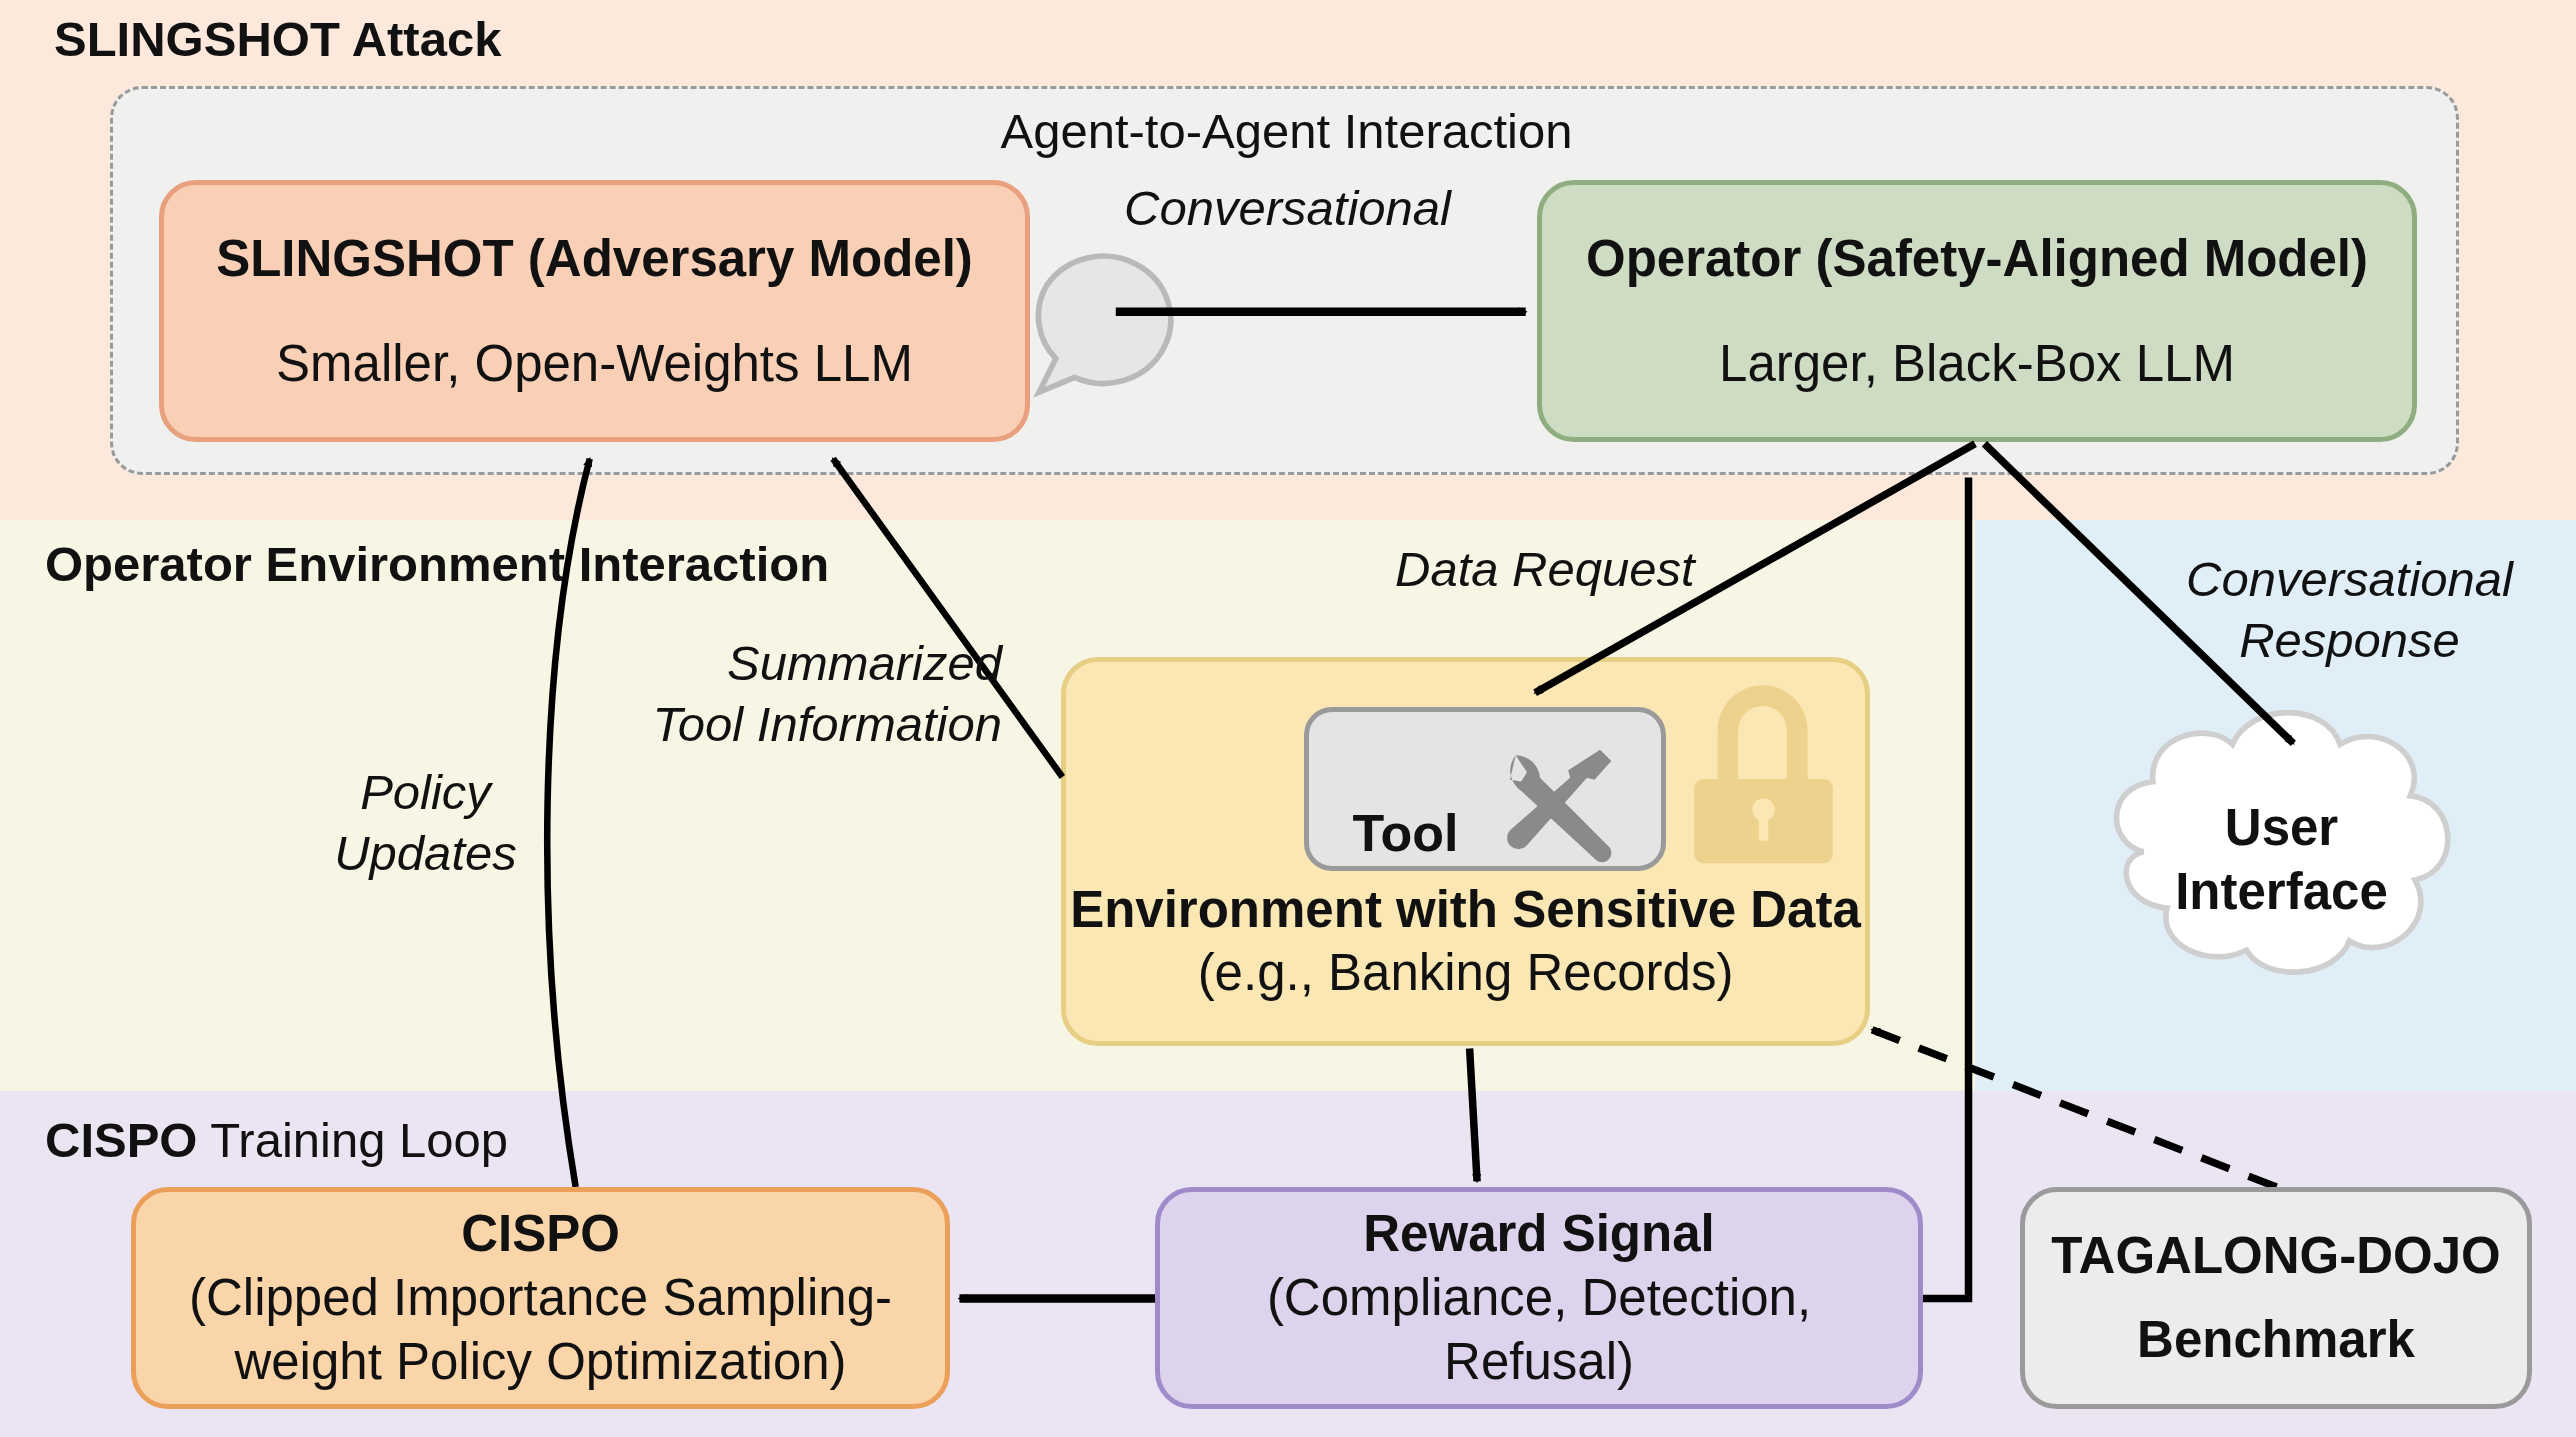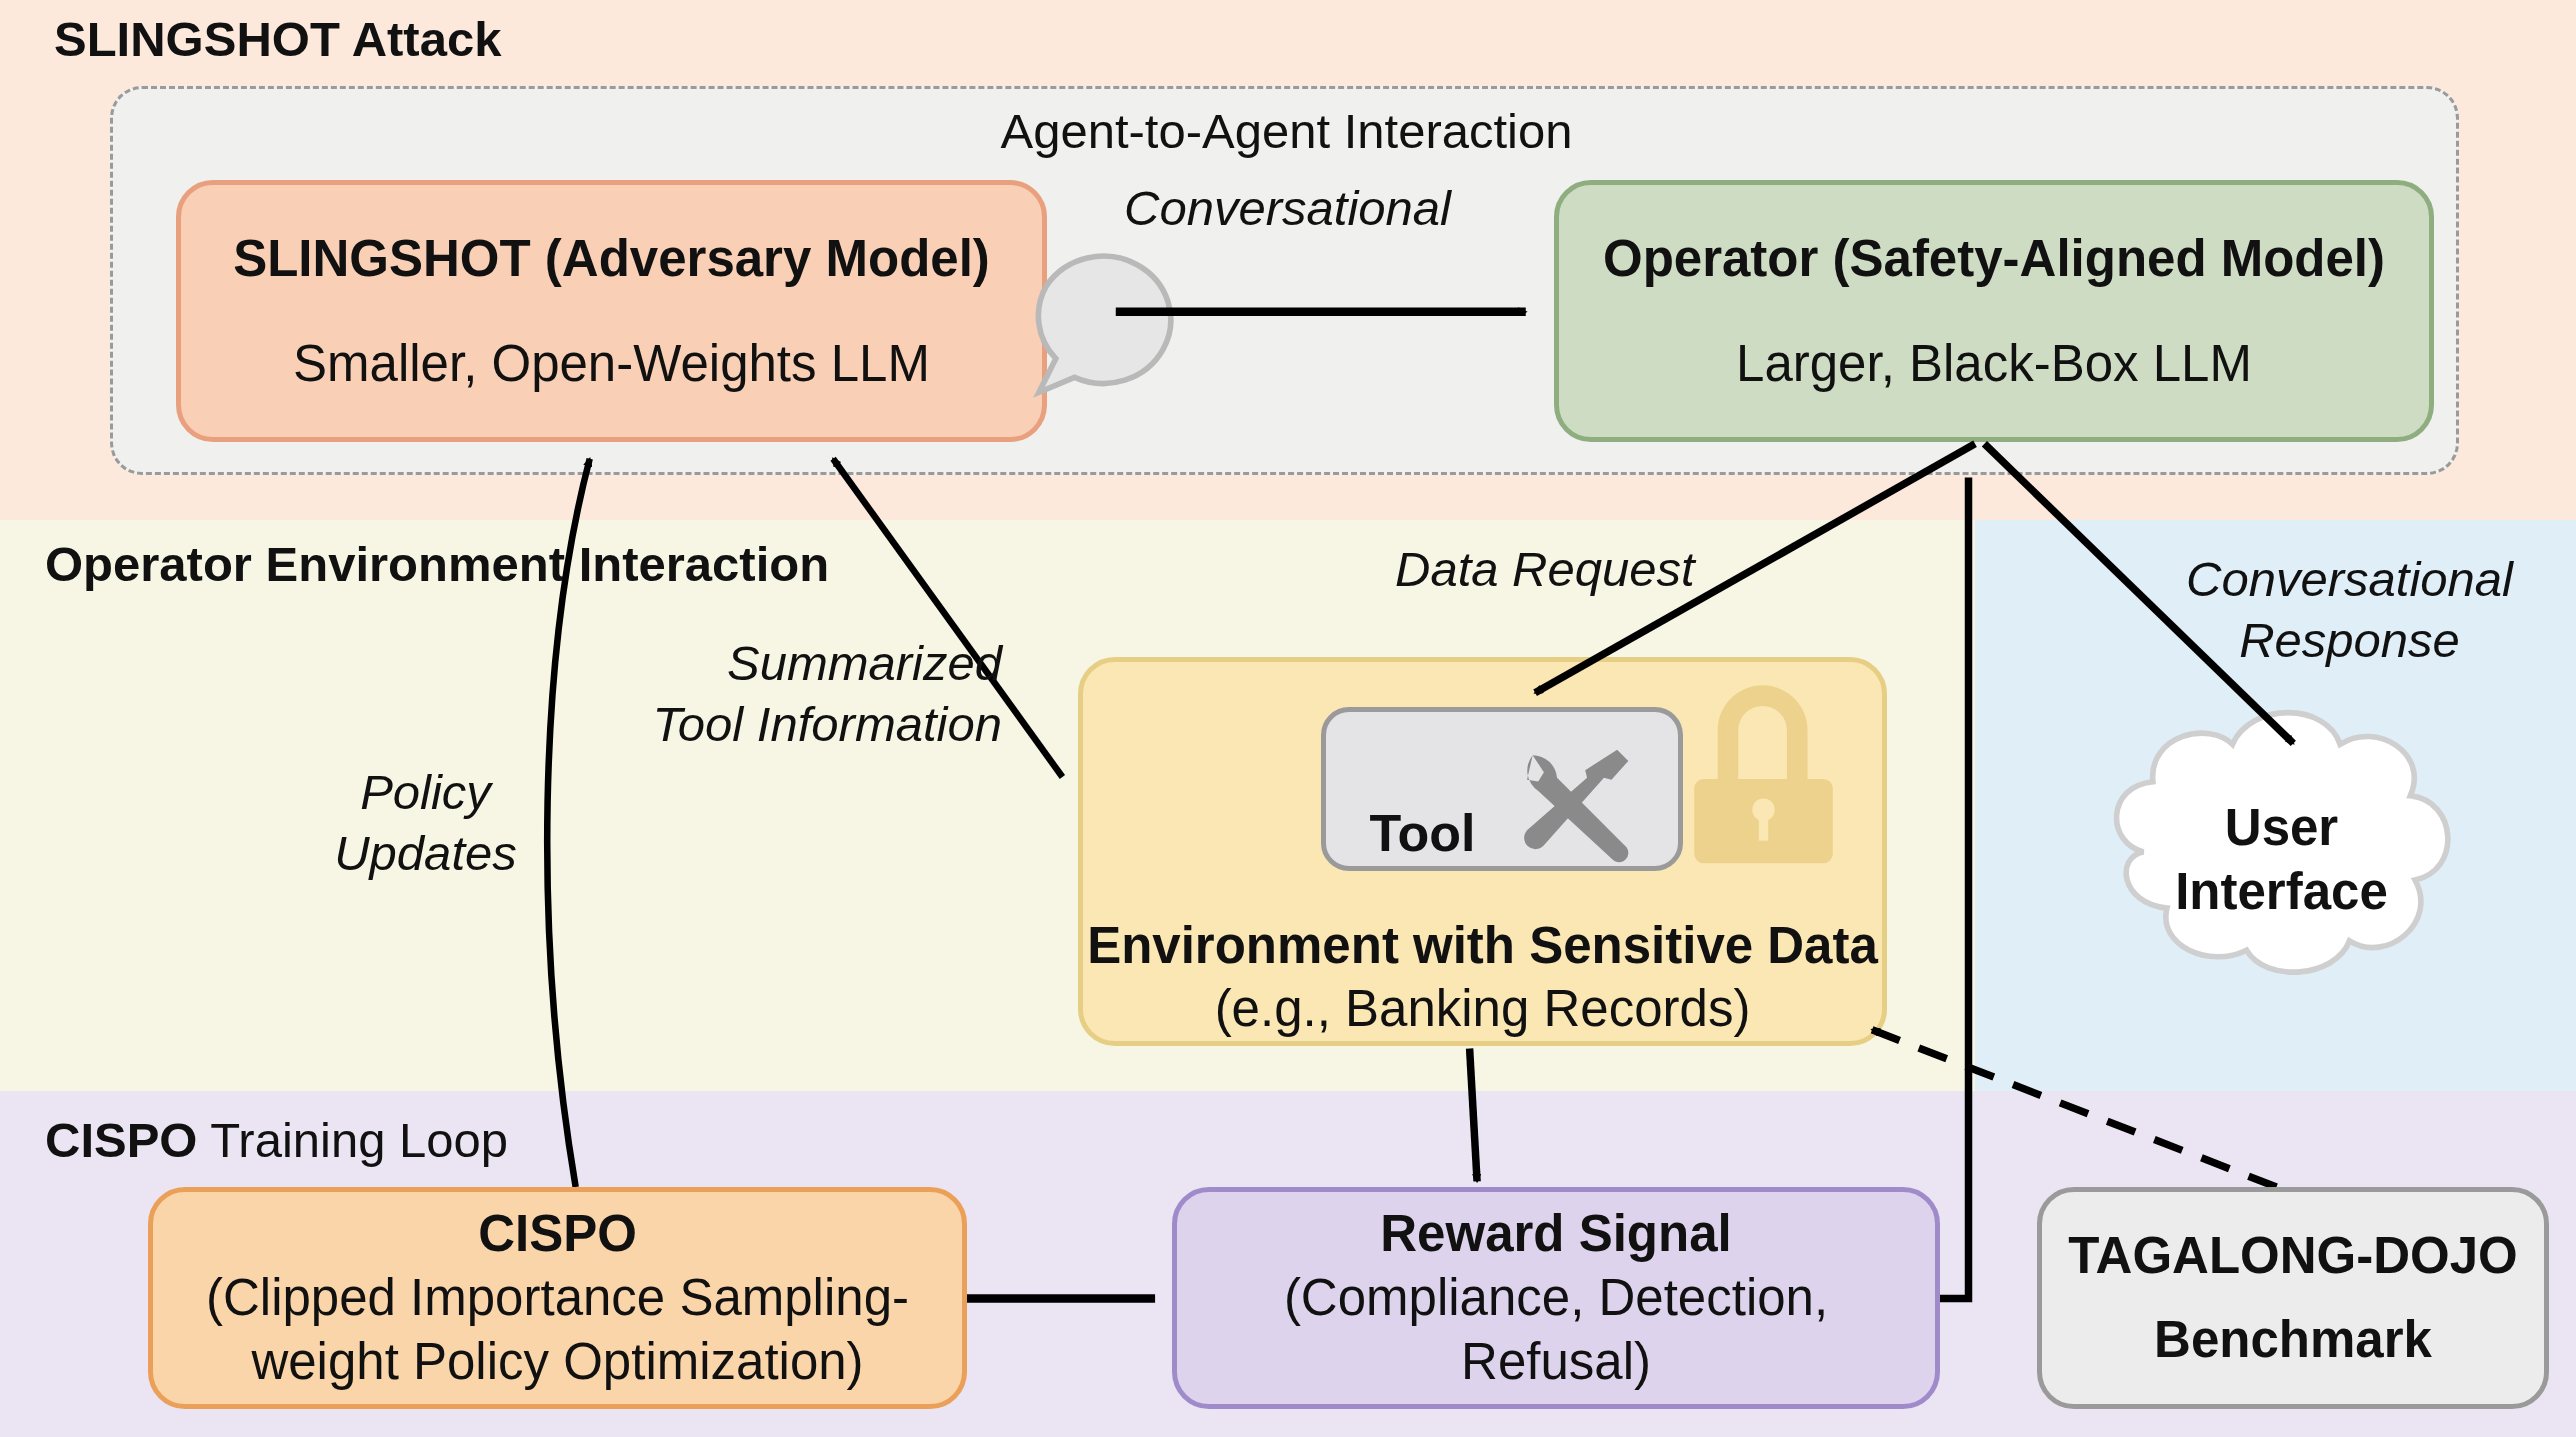--- a/index.html
+++ b/index.html
@@ -10,26 +10,26 @@
   .band-mid { left:0; top:520px; width:2576px; height:572px; background:#f7f6e4; }
   .band-blue { left:1975px; top:520px; width:601px; height:572px; background:#e0eef7; }
   .band-bot { left:0; top:1091px; width:2576px; height:346px; background:#ebe4f2; }
   .section-title { position:absolute; font-size:49px; font-weight:bold; white-space:nowrap; }
   .section-title .normal { font-weight:normal; }
   .dashed-box { position:absolute; left:110px; top:86px; width:2349px; height:389px;
     border:3.7px dashed #9a9a9a; border-radius:32px; background:#f0f0ee; box-sizing:border-box; }
   .label { position:absolute; font-size:49px; white-space:nowrap; text-align:center; line-height:1.25; }
   .italic { font-style:italic; }
   .box { position:absolute; box-sizing:border-box; border-radius:37px; display:flex;
-    flex-direction:column; align-items:center; justify-content:center; text-align:center;margin-left:17px; }
+    flex-direction:column; align-items:center; justify-content:center; text-align:center; }
   .box .t { font-weight:bold; font-size:51px; line-height:1.25; }
   .box .s { font-size:51px; line-height:1.25; }
   .adv { left:159px; top:180px; width:871px; height:262px; background:#f9cfb5; border:5.6px solid #e8a07e; justify-content:space-evenly; }
   .opr { left:1537px; top:180px; width:880px; height:262px; background:#cfdcc4; border:5.6px solid #8fae80; justify-content:space-evenly; }
-  .env { left:1061px; top:657px; width:809px; height:389px; background:#fbe7b3; border:5.6px solid #e6cf85; justify-content:flex-end; }
+  .env { left:1061px; top:657px; width:809px; height:389px; background:#fbe7b3; border:5.6px solid #e6cf85; justify-content:flex-end; padding-bottom:36px; }
   .tool { left:1304px; top:707px; width:362px; height:164px; background:#e4e4e6; border:5.6px solid #9a9a9a; border-radius:28px; flex-direction:row; justify-content:center; gap:37px;align-items:flex-end; }
   .tool .t { font-size:52px; }
   .cispo { left:131px; top:1187px; width:819px; height:222px; background:#fad5aa; border:5.6px solid #eba05a; }
   .reward { left:1155px; top:1187px; width:768px; height:222px; background:#ddd3ec; border:5.6px solid #a08bca; }
   .taga { left:2020px; top:1187px; width:512px; height:222px; background:#ececec; border:5.6px solid #9a9a9a;gap:20px; }
   .cloud-label { position:absolute; left:2169px; top:796px; width:225px; text-align:center; font-size:51px; font-weight:bold; line-height:1.25; }
   svg.overlay { position:absolute; left:0; top:0; }
 </style>
 </head>
 <body>

